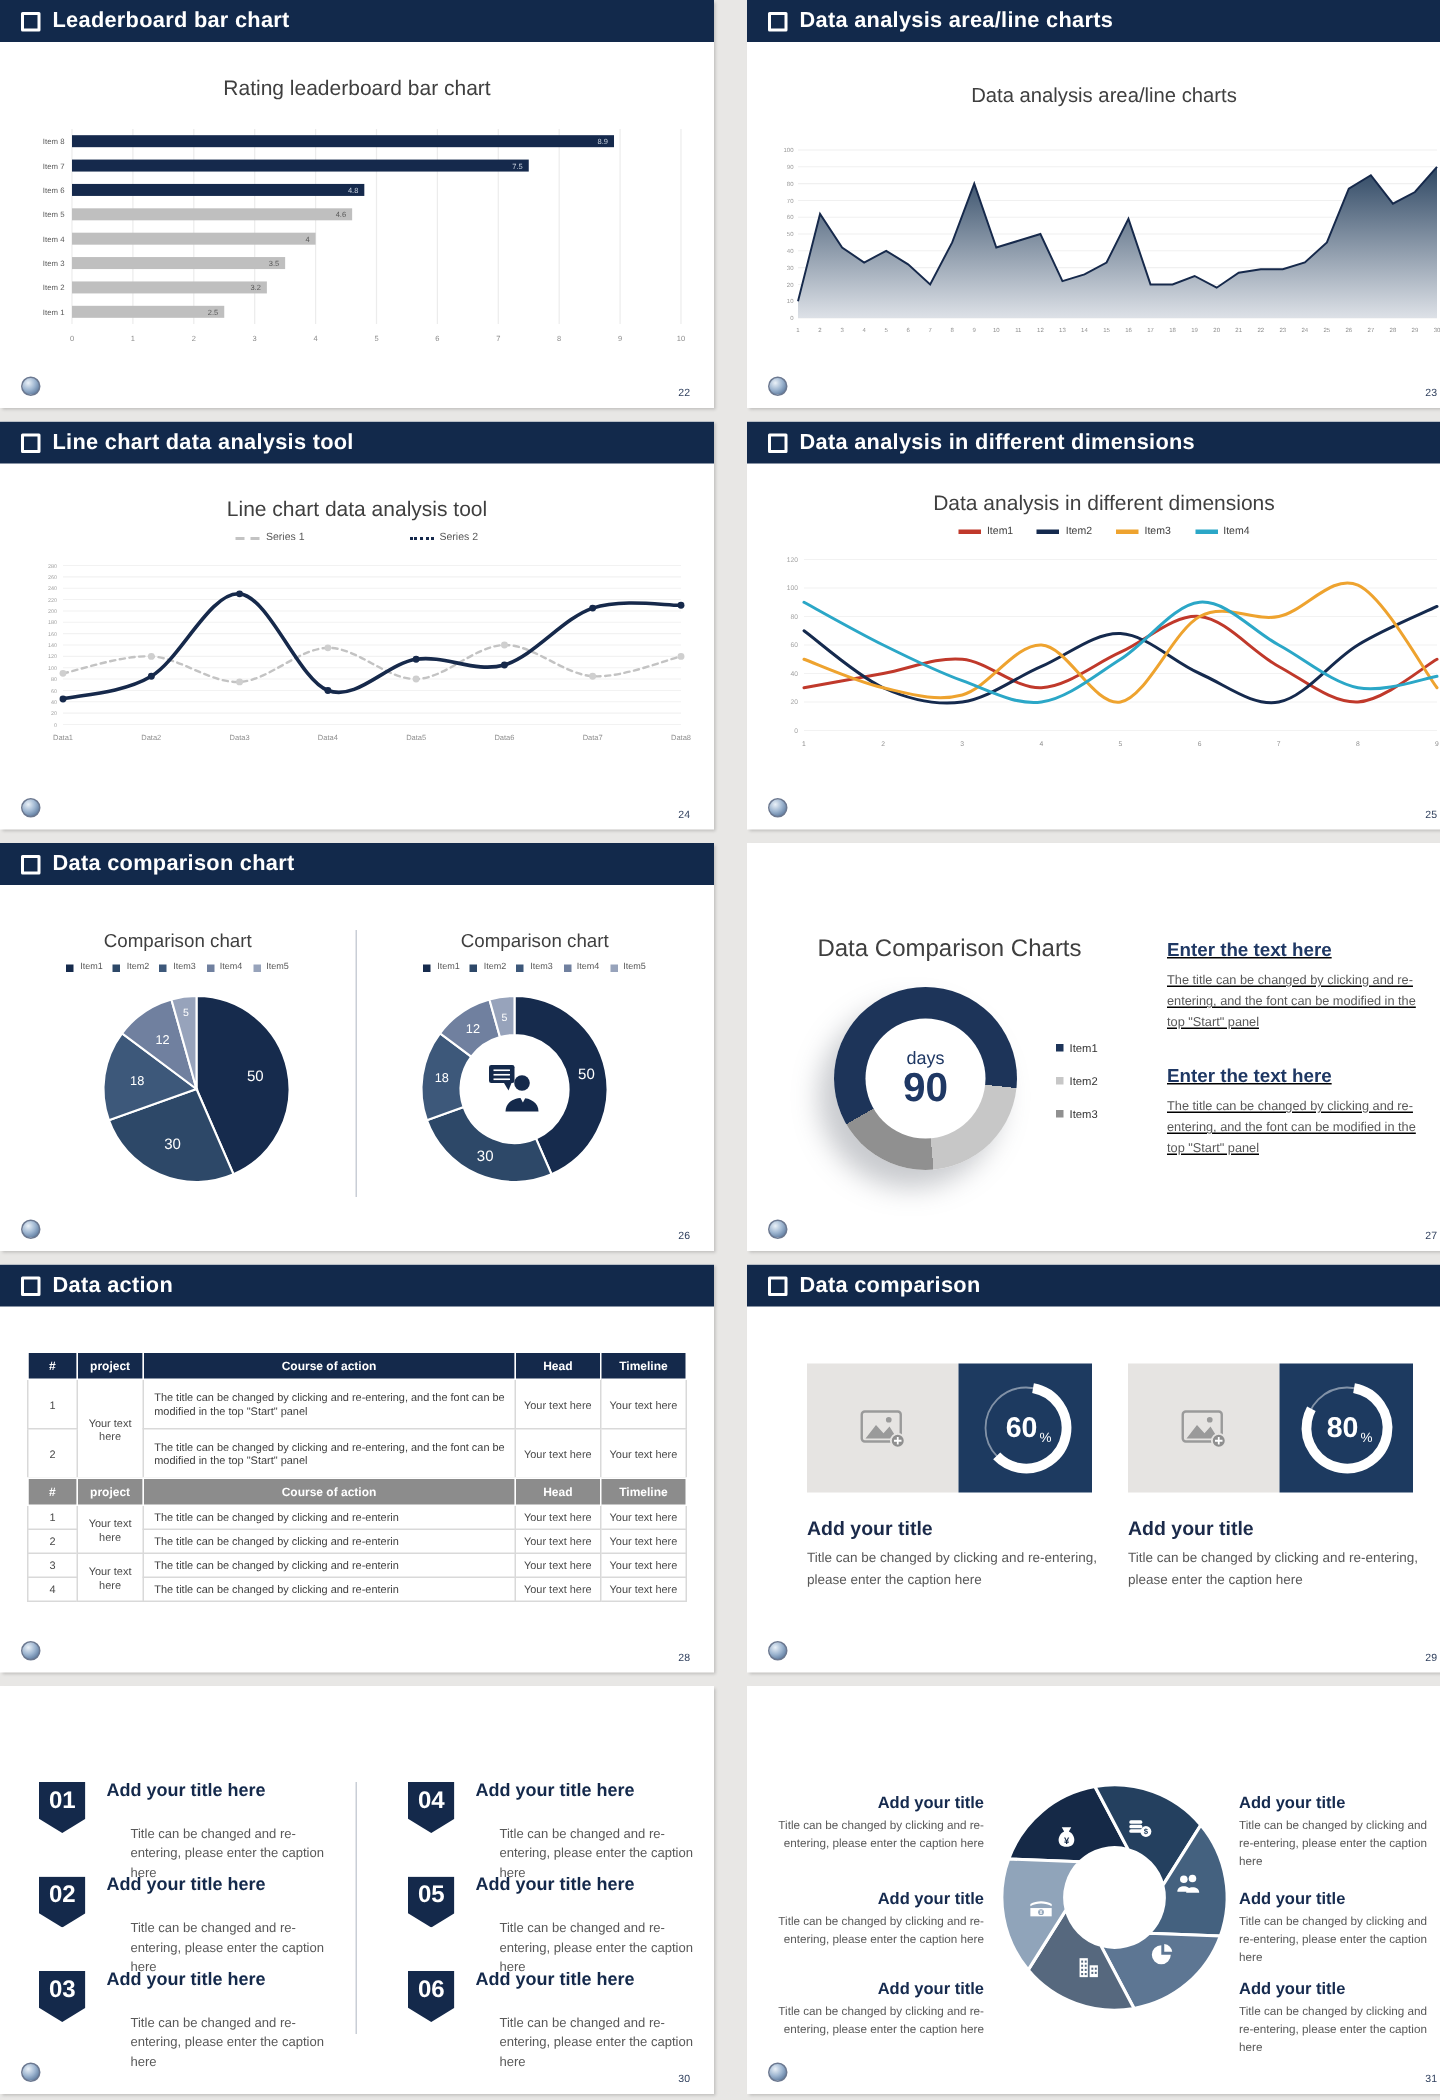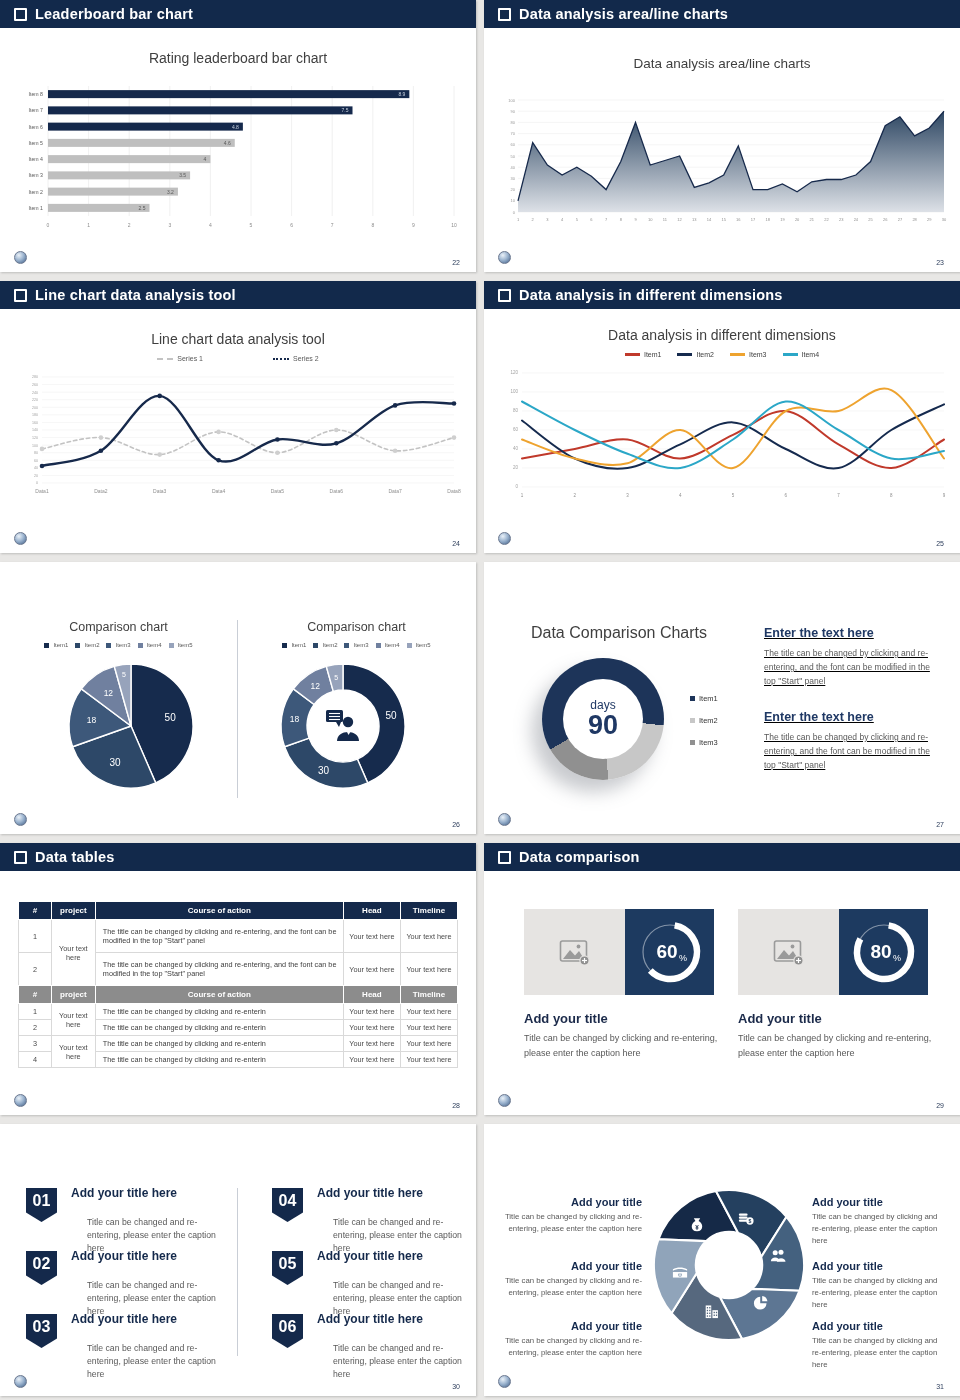--- a/index.html
+++ b/index.html
@@ -1,17 +1,17 @@
 <!DOCTYPE html>
 <html><head>
 <meta charset="utf-8">
 <style>
   html,body{margin:0;padding:0;}
   body{width:960px;height:1400px;background:#e8e7e5;font-family:"Liberation Sans",sans-serif;}
-  .board{display:grid;grid-template-columns:476px 476px;grid-auto-rows:272px;gap:9px 8px;}
+  .board{display:grid;grid-template-columns:476px 476px;grid-auto-rows:272px;gap:9px 22px;}
   .slide{position:relative;background:#fff;overflow:hidden;box-shadow:1px 1px 2px rgba(0,0,0,.18);}
   .hd{position:absolute;top:0;left:0;right:0;height:28px;background:#12294b;display:flex;align-items:center;padding-left:14px;box-sizing:border-box;}
   .hd .sq{width:9px;height:9px;border:2px solid #fff;margin-right:8px;border-radius:1px;flex:0 0 auto;}
   .hd .t{color:#fff;font-size:14.5px;font-weight:bold;letter-spacing:.2px;white-space:nowrap;}
   .ctitle{position:absolute;left:0;right:0;text-align:center;color:#3f3f3f;font-size:14px;}
   .logo{position:absolute;left:14px;bottom:8px;width:13px;height:13px;border-radius:50%;
         background:radial-gradient(circle at 35% 30%,#eaf1f8 0%,#9db5d0 45%,#3f5e86 100%);border:1px solid #6b7890;box-sizing:border-box;}
   .pg{position:absolute;right:16px;bottom:6px;font-size:7px;color:#30405e;}
   svg{font-family:"Liberation Sans",sans-serif;position:absolute;}
   svg text{font-family:"Liberation Sans",sans-serif;}
@@ -326,20 +326,24 @@
         <path d="M30,93.5C38.8,91.9 65.2,87.2 82.8,84.0C100.3,80.8 117.9,72.9 135.5,74.5C153.1,76.1 170.7,94.3 188.3,93.5C205.8,92.7 223.4,77.7 241.0,69.8C258.6,61.8 276.2,44.4 293.8,46.0C311.3,47.6 328.9,69.8 346.5,79.3C364.1,88.8 381.7,103.8 399.3,103.0C416.8,102.2 443.2,79.3 452.0,74.5" fill="none" stroke="#c0392b" stroke-width="2" stroke-linecap="round"></path>
         <path d="M30,55.5C38.8,61.8 65.2,85.6 82.8,93.5C100.3,101.4 117.9,105.4 135.5,103.0C153.1,100.6 170.7,86.8 188.3,79.3C205.8,71.7 223.4,56.6 241.0,57.4C258.6,58.2 276.2,76.4 293.8,84.0C311.3,91.6 328.9,106.2 346.5,103.0C364.1,99.8 381.7,75.6 399.3,65.0C416.8,54.4 443.2,43.6 452.0,39.3" fill="none" stroke="#152a4e" stroke-width="2" stroke-linecap="round"></path>
         <path d="M30,74.5C38.8,77.7 65.2,89.5 82.8,93.5C100.3,97.5 117.9,103.0 135.5,98.3C153.1,93.5 170.7,64.2 188.3,65.0C205.8,65.8 223.4,106.2 241.0,103.0C258.6,99.8 276.2,55.5 293.8,46.0C311.3,36.5 328.9,49.5 346.5,46.0C364.1,42.5 381.7,17.2 399.3,25.1C416.8,33.0 443.2,82.1 452.0,93.5" fill="none" stroke="#eea32f" stroke-width="2" stroke-linecap="round"></path>
         <path d="M30,36.5C38.8,41.3 65.2,56.3 82.8,65.0C100.3,73.7 117.9,82.4 135.5,88.8C153.1,95.1 170.7,105.4 188.3,103.0C205.8,100.6 223.4,85.6 241.0,74.5C258.6,63.4 276.2,38.1 293.8,36.5C311.3,34.9 328.9,55.5 346.5,65.0C364.1,74.5 381.7,90.0 399.3,93.5C416.8,97.0 443.2,87.2 452.0,85.9" fill="none" stroke="#2ba7c7" stroke-width="2" stroke-linecap="round"></path>
       </svg>
     <span class="logo"></span>
     <span class="pg">25</span>
   </section>
 
   <section class="slide">
+    <div class="hd">
+      <span class="sq"></span>
+      <span class="t">Data comparison chart</span>
+    </div>
     <div class="ctitle" style="top:58px;left:0;right:239px;font-size:12.5px">Comparison chart</div>
     <div class="ctitle" style="top:58px;left:237px;right:0;font-size:12.5px">Comparison chart</div>
     <div class="lgrow" id="lg-pieL" style="left:0;width:237px;top:80px;gap:7px;font-size:6px">
         <span class="lg-it">
           <span class="lg-sq" style="background: rgb(22, 43, 77);"></span>
           <span>Item1</span>
         </span>
         <span class="lg-it">
           <span class="lg-sq" style="background: rgb(45, 72, 104);"></span>
           <span>Item2</span>
@@ -448,21 +452,21 @@
       <h4>Enter the text here</h4>
       <p>The title can be changed by clicking and re-entering, and the font can be modified in the top "Start" panel</p>
     </div>
     <span class="logo"></span>
     <span class="pg">27</span>
   </section>
 
   <section class="slide">
     <div class="hd">
       <span class="sq"></span>
-      <span class="t">Data tables</span>
+      <span class="t">Data action</span>
     </div>
     <table class="dt dt1" id="t1" style="top:58px">
         <colgroup>
           <col style="width: 7.5%;">
           <col style="width: 10%;">
           <col style="width: 56.5%;">
           <col style="width: 13%;">
           <col style="width: 13%;">
         </colgroup>
         <thead>

